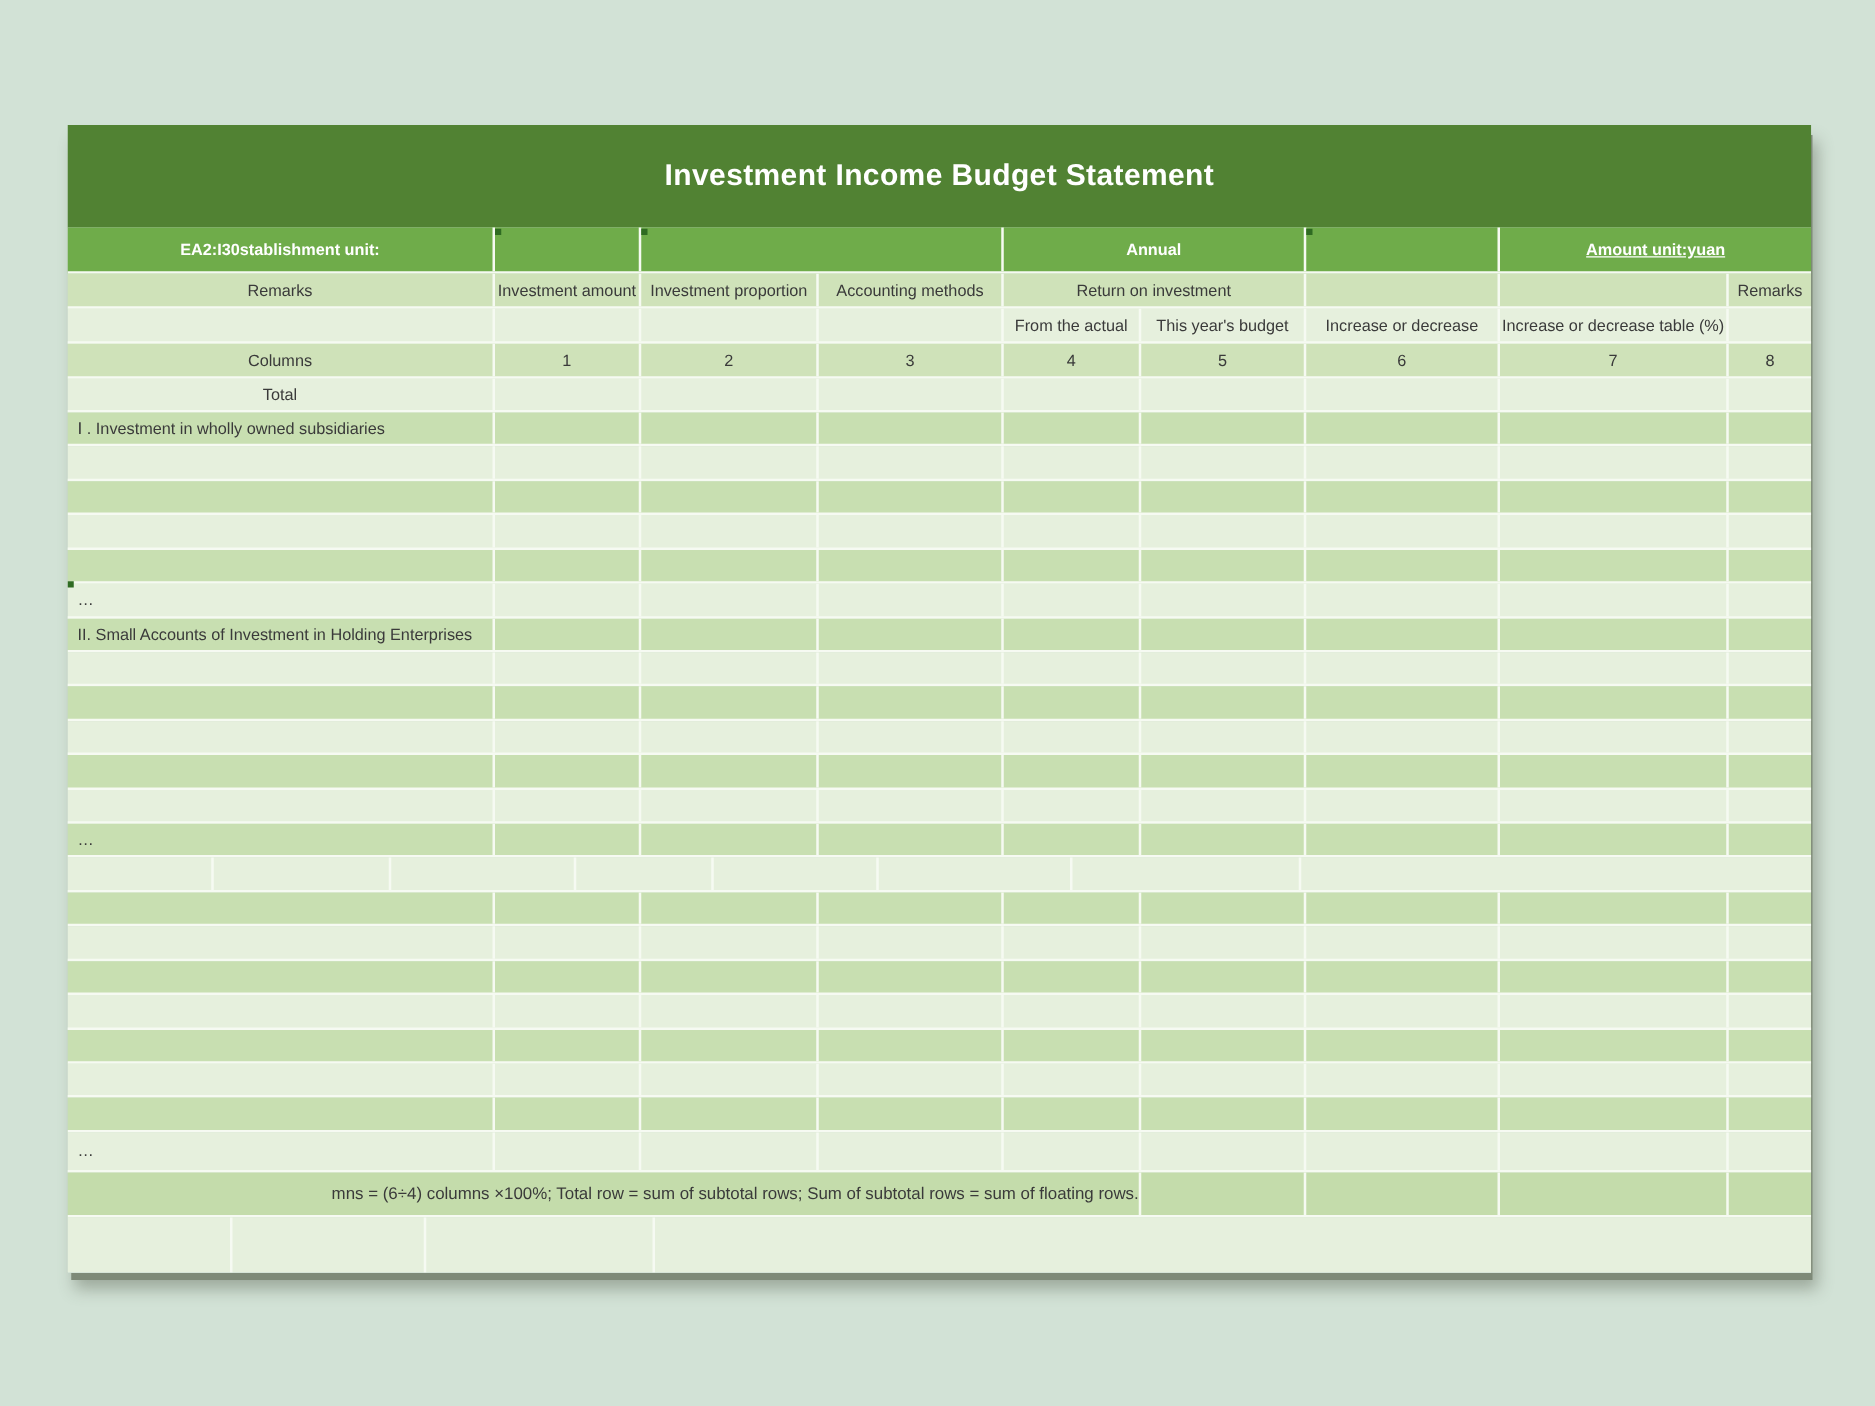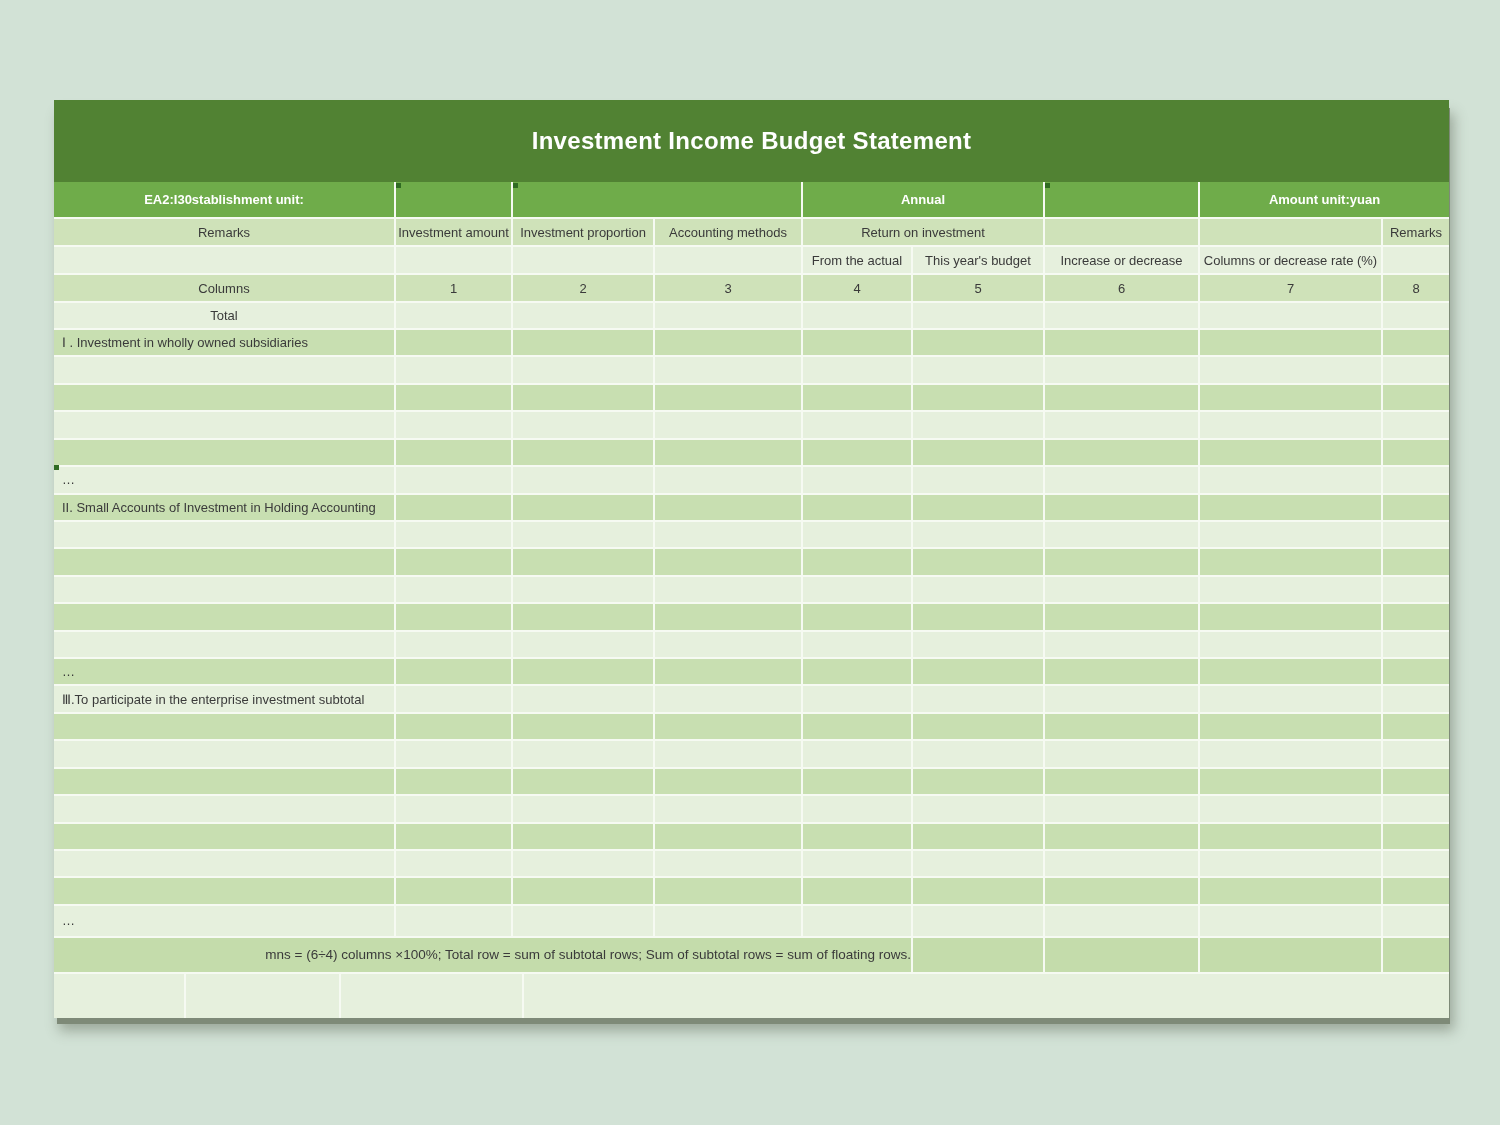--- a/index.html
+++ b/index.html
@@ -50,21 +50,21 @@
       <div class="row bg-green" style="height: 37px;">
         <div class="cell" style="width: 342px;">
           <span>EA2:I30stablishment unit:</span>
         </div>
         <div class="cell" style="width: 117px;"></div>
         <div class="cell" style="width: 290px;"></div>
         <div class="cell" style="width: 242px;">
           <span>Annual</span>
         </div>
         <div class="cell" style="width: 155px;"></div>
-        <div class="cell" style="width: 249px;">
+        <div class="cell" style="width: 249px; text-decoration: underline;">
           <span>Amount unit:yuan</span>
         </div>
       </div>
       <div class="row bg-hdr" style="height: 28px;">
         <div class="cell" style="width: 342px;">
           <span>Remarks</span>
         </div>
         <div class="cell" style="width: 117px;">
           <span>Investment amount</span>
         </div>
@@ -91,21 +91,21 @@
         <div class="cell" style="width: 110px;">
           <span>From the actual</span>
         </div>
         <div class="cell" style="width: 132px;">
           <span>This year's budget</span>
         </div>
         <div class="cell" style="width: 155px;">
           <span>Increase or decrease</span>
         </div>
         <div class="cell" style="width: 183px;">
-          <span>Columns or decrease rate (%)</span>
+          <span>Increase or decrease table (%)</span>
         </div>
         <div class="cell" style="width: 66px;"></div>
       </div>
       <div class="row bg-hdr" style="height: 28px;">
         <div class="cell" style="width: 342px;">
           <span>Columns</span>
         </div>
         <div class="cell" style="width: 117px;">
           <span>1</span>
         </div>
@@ -209,21 +209,21 @@
         <div class="cell" style="width: 142px;"></div>
         <div class="cell" style="width: 148px;"></div>
         <div class="cell" style="width: 110px;"></div>
         <div class="cell" style="width: 132px;"></div>
         <div class="cell" style="width: 155px;"></div>
         <div class="cell" style="width: 183px;"></div>
         <div class="cell" style="width: 66px;"></div>
       </div>
       <div class="row bg-dark" style="height: 27.43px;">
         <div class="cell left" style="width: 342px;">
-          <span>II. Small Accounts of Investment in Holding Accounting</span>
+          <span>II. Small Accounts of Investment in Holding Enterprises</span>
         </div>
         <div class="cell" style="width: 117px;"></div>
         <div class="cell" style="width: 142px;"></div>
         <div class="cell" style="width: 148px;"></div>
         <div class="cell" style="width: 110px;"></div>
         <div class="cell" style="width: 132px;"></div>
         <div class="cell" style="width: 155px;"></div>
         <div class="cell" style="width: 183px;"></div>
         <div class="cell" style="width: 66px;"></div>
       </div>
@@ -289,23 +289,20 @@
         <div class="cell" style="width: 117px;"></div>
         <div class="cell" style="width: 142px;"></div>
         <div class="cell" style="width: 148px;"></div>
         <div class="cell" style="width: 110px;"></div>
         <div class="cell" style="width: 132px;"></div>
         <div class="cell" style="width: 155px;"></div>
         <div class="cell" style="width: 183px;"></div>
         <div class="cell" style="width: 66px;"></div>
       </div>
       <div class="row bg-light" style="height: 27.43px;">
-        <div class="cell left" style="width: 342px;">
-          <span>Ⅲ.To participate in the enterprise investment subtotal</span>
-        </div>
         <div class="cell" style="width: 117px;"></div>
         <div class="cell" style="width: 142px;"></div>
         <div class="cell" style="width: 148px;"></div>
         <div class="cell" style="width: 110px;"></div>
         <div class="cell" style="width: 132px;"></div>
         <div class="cell" style="width: 155px;"></div>
         <div class="cell" style="width: 183px;"></div>
         <div class="cell" style="width: 66px;"></div>
       </div>
       <div class="row bg-dark" style="height: 27.43px;">

